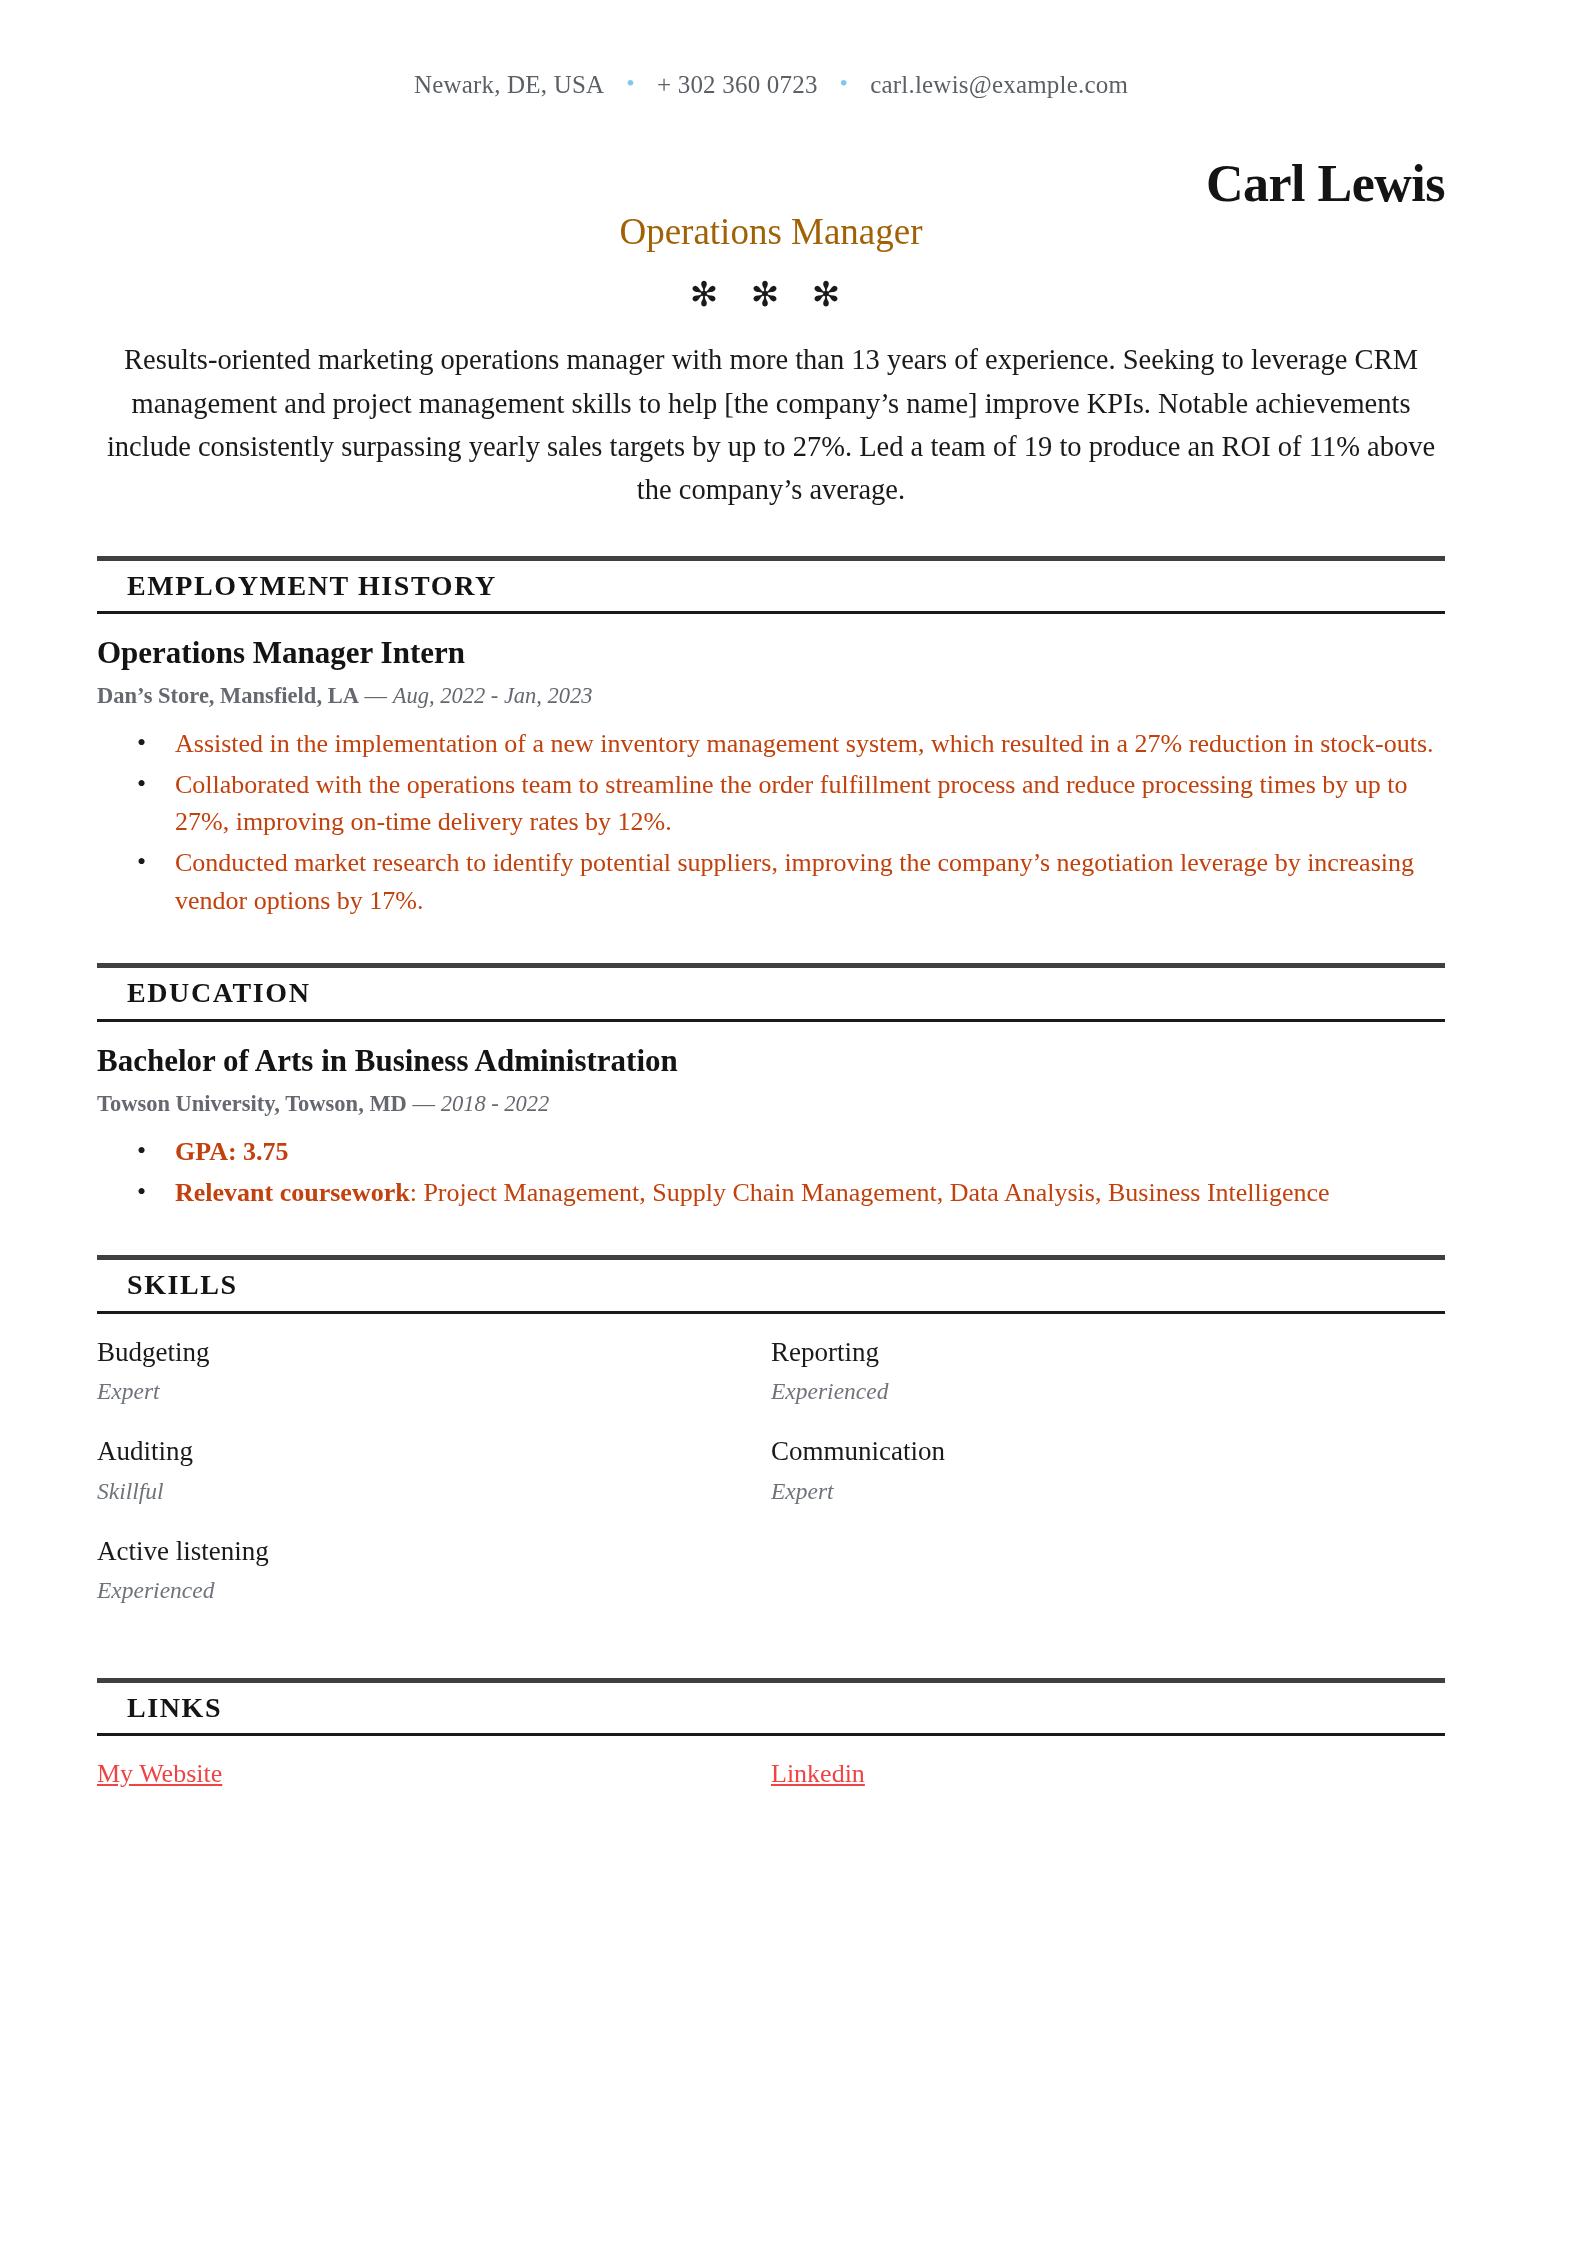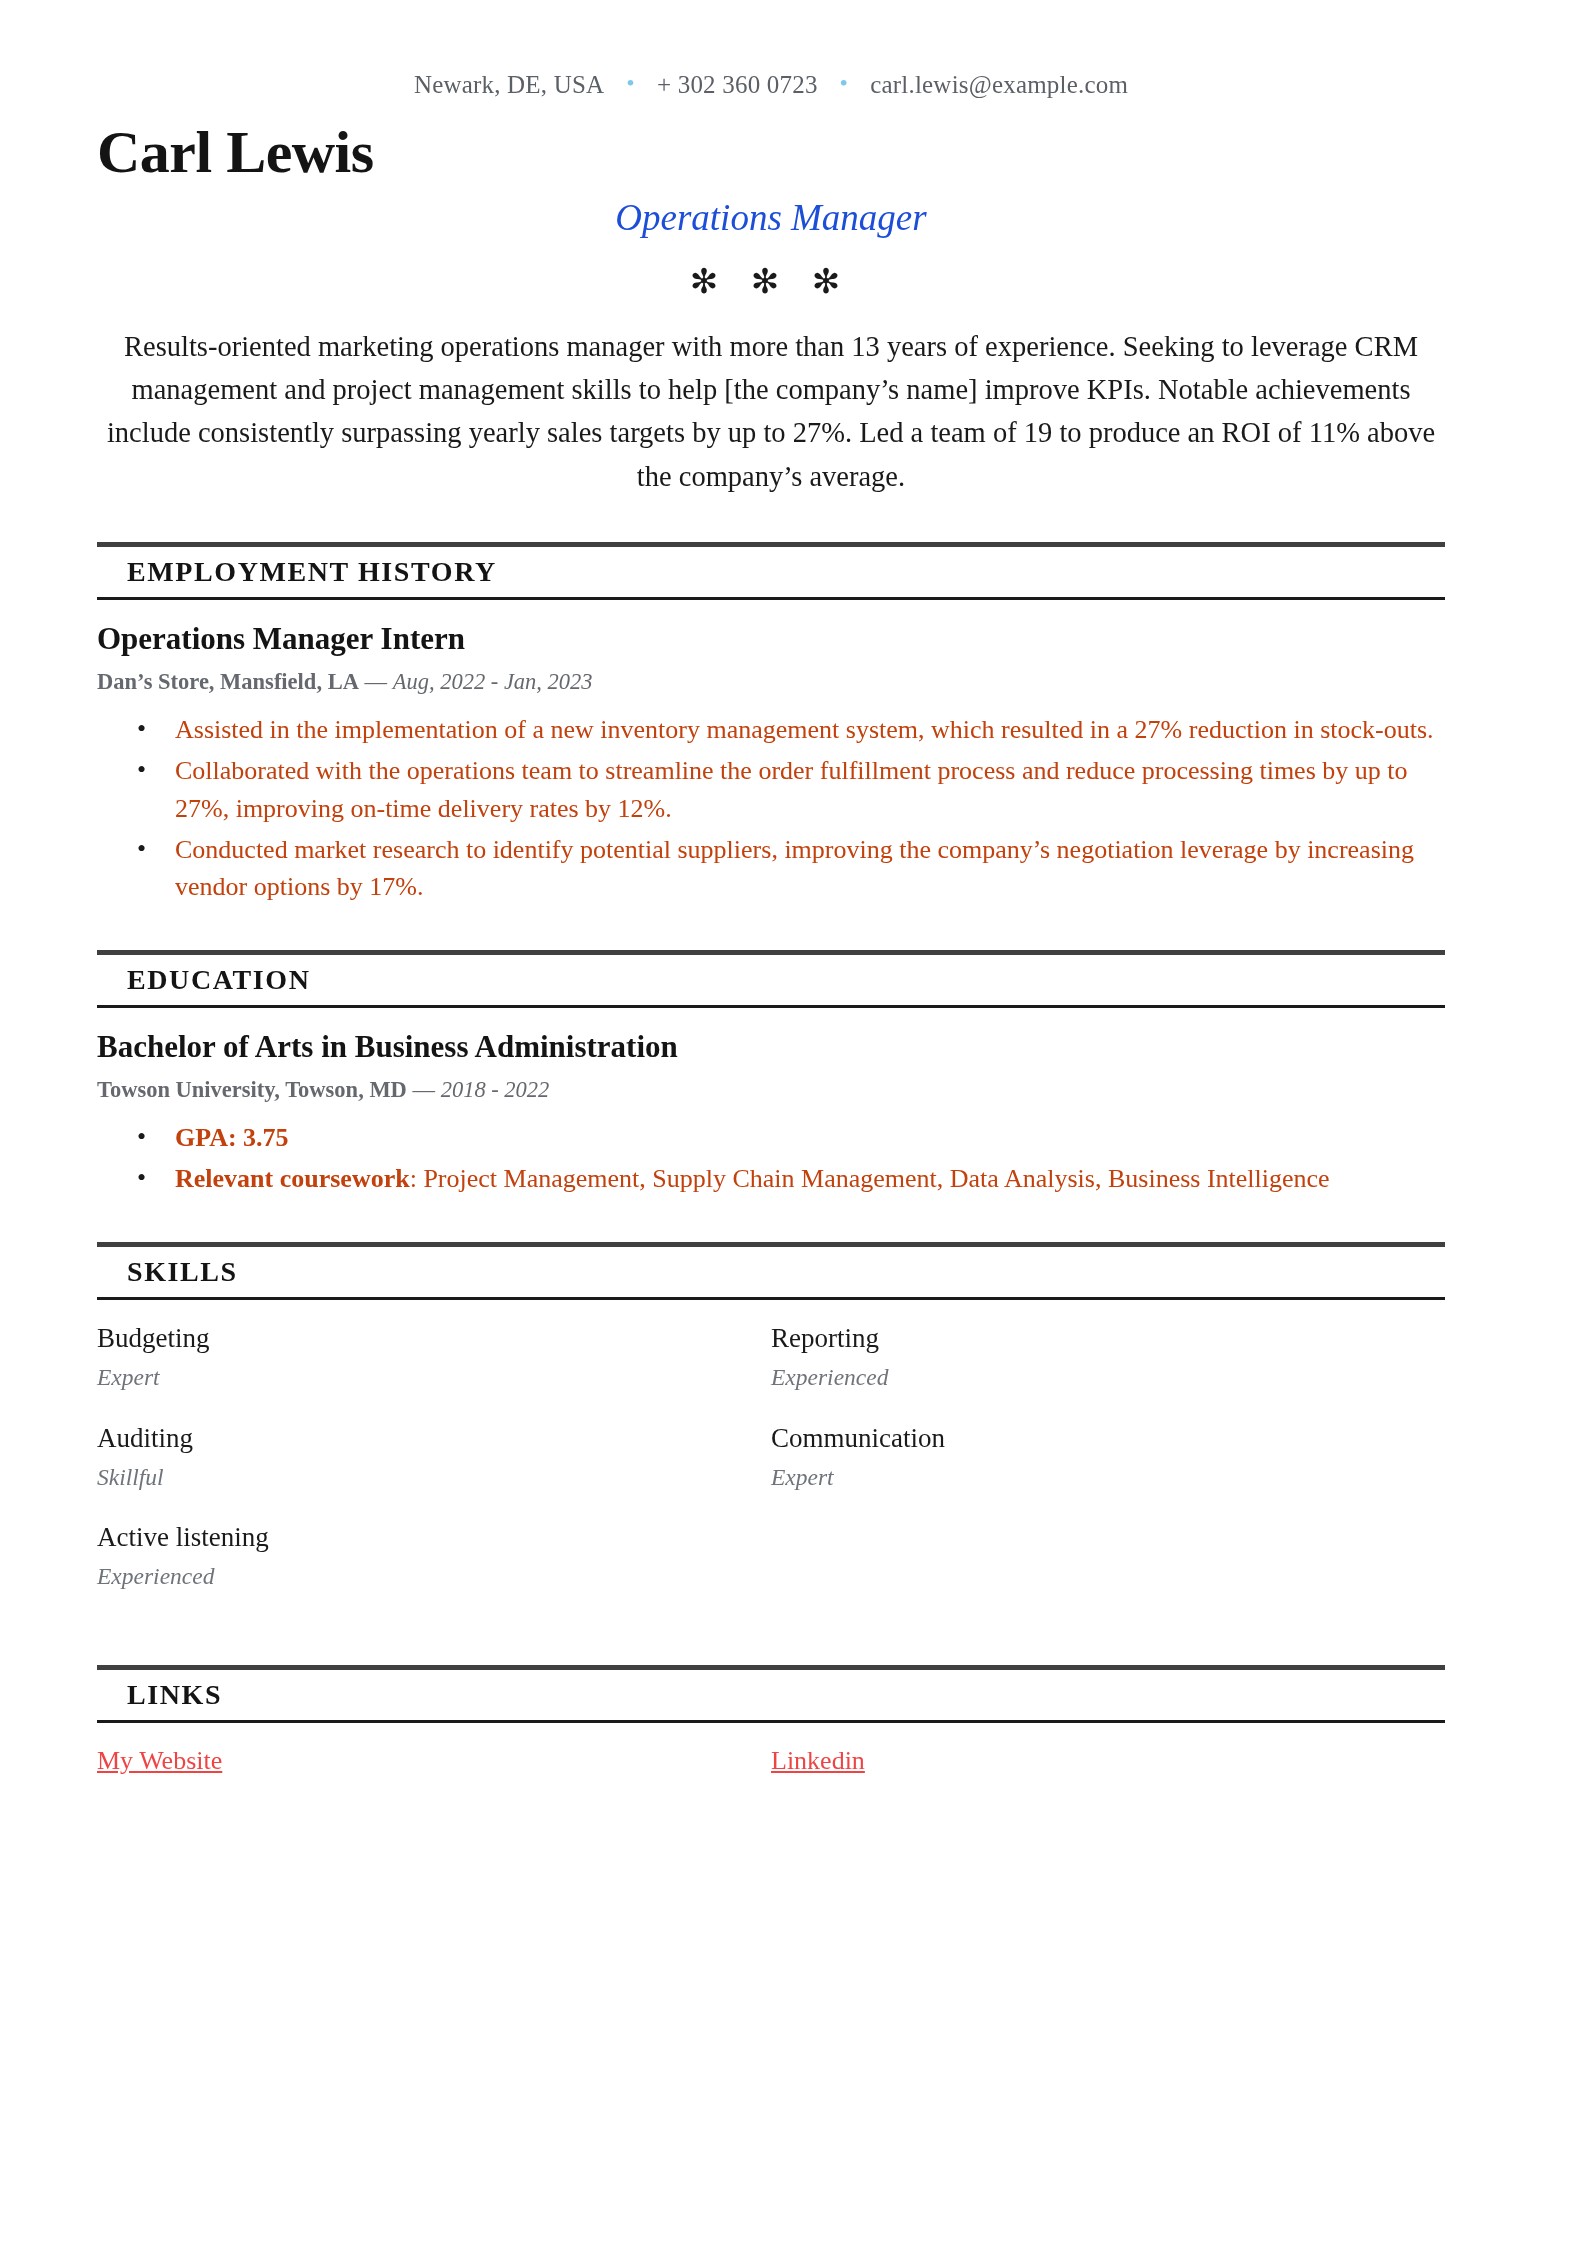--- a/index.html
+++ b/index.html
@@ -33,34 +33,32 @@
     line-height: 1;
   }
   .contact-sep {
     color: #7ec8ee;
     font-size: 24px;
     margin: 0 22px;
     position: relative;
     top: -2px;
   }
   .name {
-    text-align: left;
-    font-size: 60px;
+    text-align: right;
+    font-size: 52px;
     font-weight: 700;
     letter-spacing: -0.5px;
-    margin-top: 24px;
+    margin-top: 60px;
     line-height: 1.05;
     color: #141414;
   }
   .job-title {
     text-align: center;
-    font-style: italic;
     font-size: 37px;
-    margin-top: 14px;
-    color: #1d4ed8;
+    color: #a16207;
     line-height: 1.1;
   }
   .asterisks {
     text-align: center;
     font-size: 34px;
     letter-spacing: 12px;
     margin-top: 26px;
     color: #1a1a1a;
     line-height: 1;
   }

